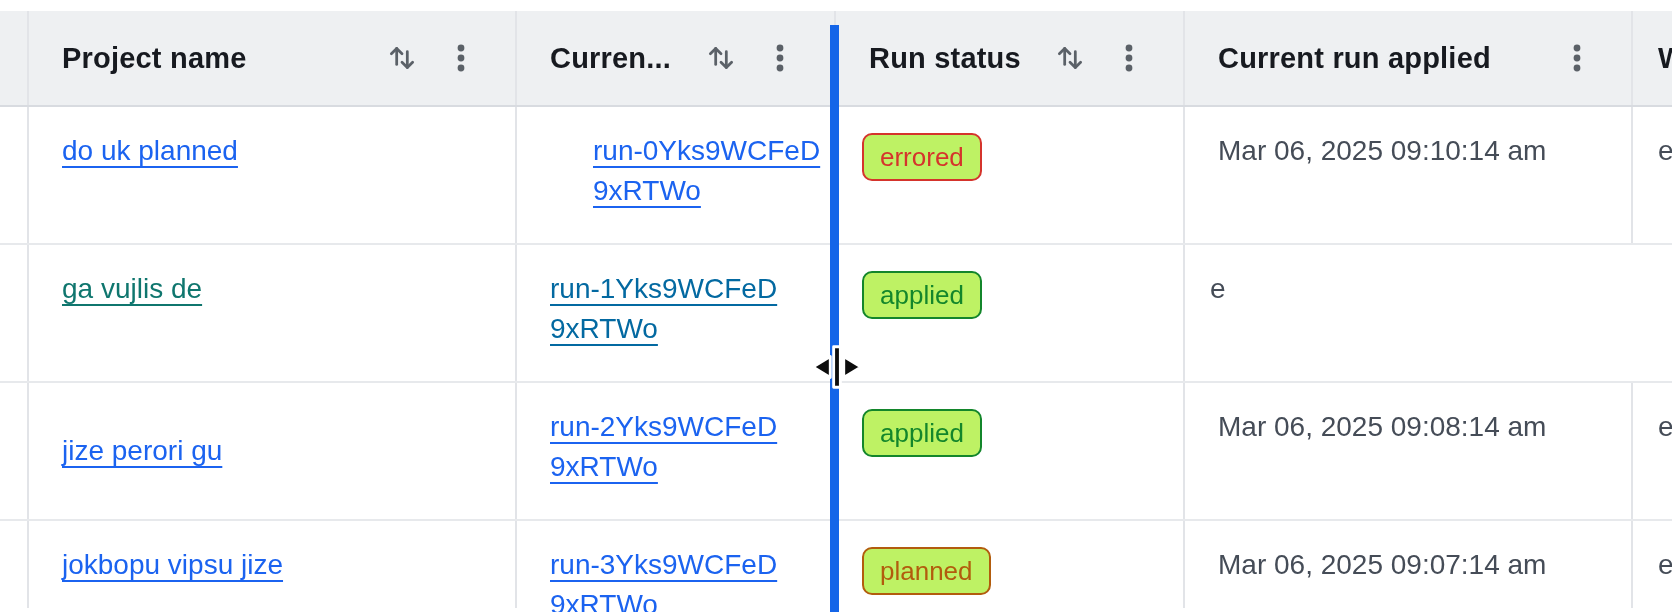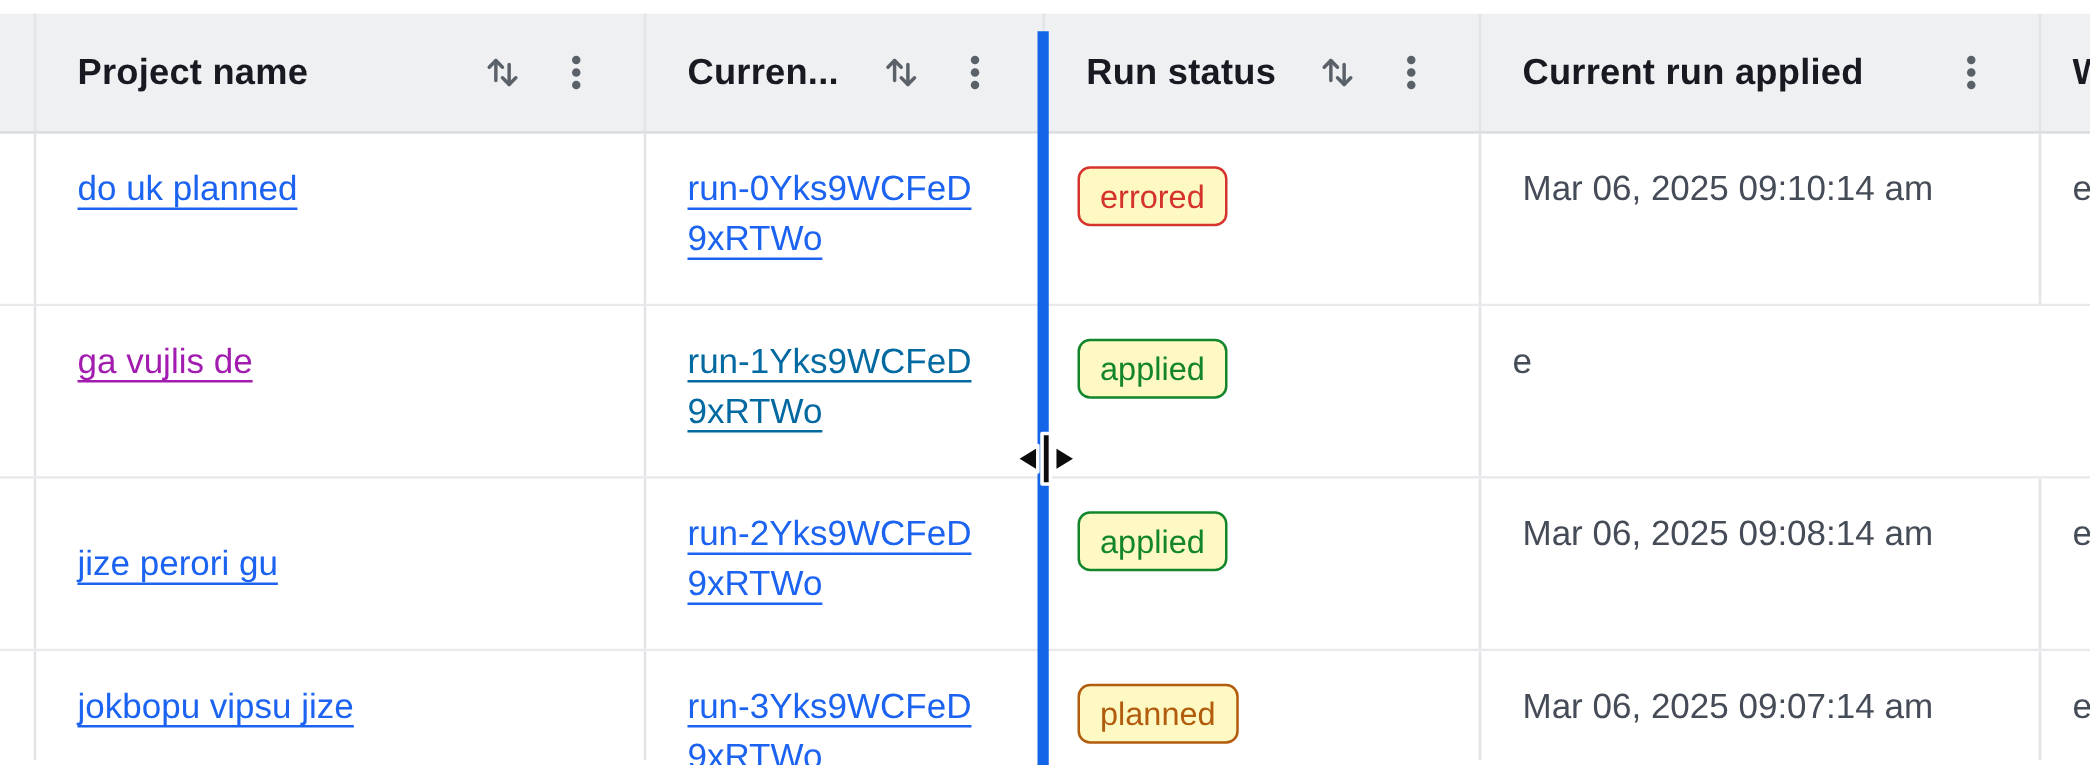--- a/index.html
+++ b/index.html
@@ -35,21 +35,21 @@
   .badge-cell{padding-left:26px;padding-top:26px;}
   a.cell-link{
     color:#1b63f0;text-decoration:underline;text-underline-offset:6px;
     text-decoration-thickness:2px;font-size:28px;line-height:40px;display:inline-block;
   }
   .link-line{display:block;white-space:nowrap;}
   .plain-text{font-size:28px;line-height:40px;color:#454c57;white-space:nowrap;}
   .badge{
     display:inline-block;font-size:26px;line-height:30px;
     padding:7px 16px;border:2px solid currentColor;border-radius:10px;
-    background:#fef9c3;white-space:nowrap;
+    background:#bef264;white-space:nowrap;
   }
   
   .resize-line{
     position:absolute;left:830px;top:25px;width:9px;height:587px;
     background:#1465e8;z-index:5;
   }
   .resize-cursor{
     position:absolute;left:806px;top:342px;width:62px;height:50px;z-index:6;
   }
   svg{display:block;}
@@ -134,37 +134,37 @@
       <span class="h-label">W</span>
     </div>
   </div>
 
   <div class="row data-row">
     <div class="cell c0"></div>
     <div class="cell c1 body-cell">
       <a class="cell-link" href="#" style="color: rgb(27, 99, 240);">do uk planned</a>
     </div>
     <div class="cell c2 body-cell">
-      <a class="cell-link" href="#" style="color: rgb(27, 99, 240);"><span class="link-line">run-0Yks9WCFeD</span><span class="link-line">9xRTWo</span></a>
+      <a class="cell-link" href="#" style="color: rgb(27, 99, 240); margin-left: 43px;"><span class="link-line">run-0Yks9WCFeD</span><span class="link-line">9xRTWo</span></a>
     </div>
     <div class="cell c3 body-cell badge-cell">
       <span class="badge" style="color: rgb(213, 52, 44); border-color: rgb(213, 52, 44);">errored</span>
     </div>
     <div class="cell c4 body-cell">
       <span class="plain-text">Mar 06, 2025 09:10:14 am</span>
     </div>
     <div class="cell c5 body-cell" style="padding-left:25px;">
       <span class="plain-text">e</span>
     </div>
   </div>
 
   <div class="row data-row">
     <div class="cell c0"></div>
     <div class="cell c1 body-cell">
-      <a class="cell-link" href="#" style="color: #a21caf;">ga vujlis de</a>
+      <a class="cell-link" href="#" style="color: #0f766e;">ga vujlis de</a>
     </div>
     <div class="cell c2 body-cell">
       <a class="cell-link" href="#" style="color: #0369a1;"><span class="link-line">run-1Yks9WCFeD</span><span class="link-line">9xRTWo</span></a>
     </div>
     <div class="cell c3 body-cell badge-cell">
       <span class="badge" style="color: rgb(19, 134, 43); border-color: rgb(19, 134, 43);">applied</span>
     </div>
     <div class="cell c5 body-cell" style="padding-left:25px;">
       <span class="plain-text">e</span>
     </div>

